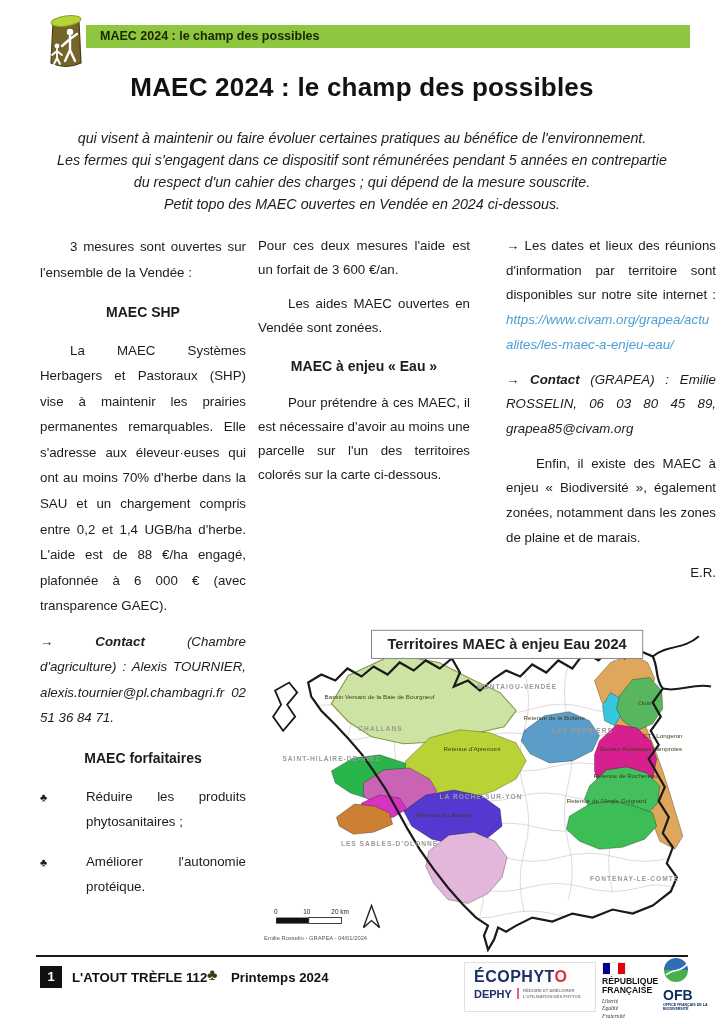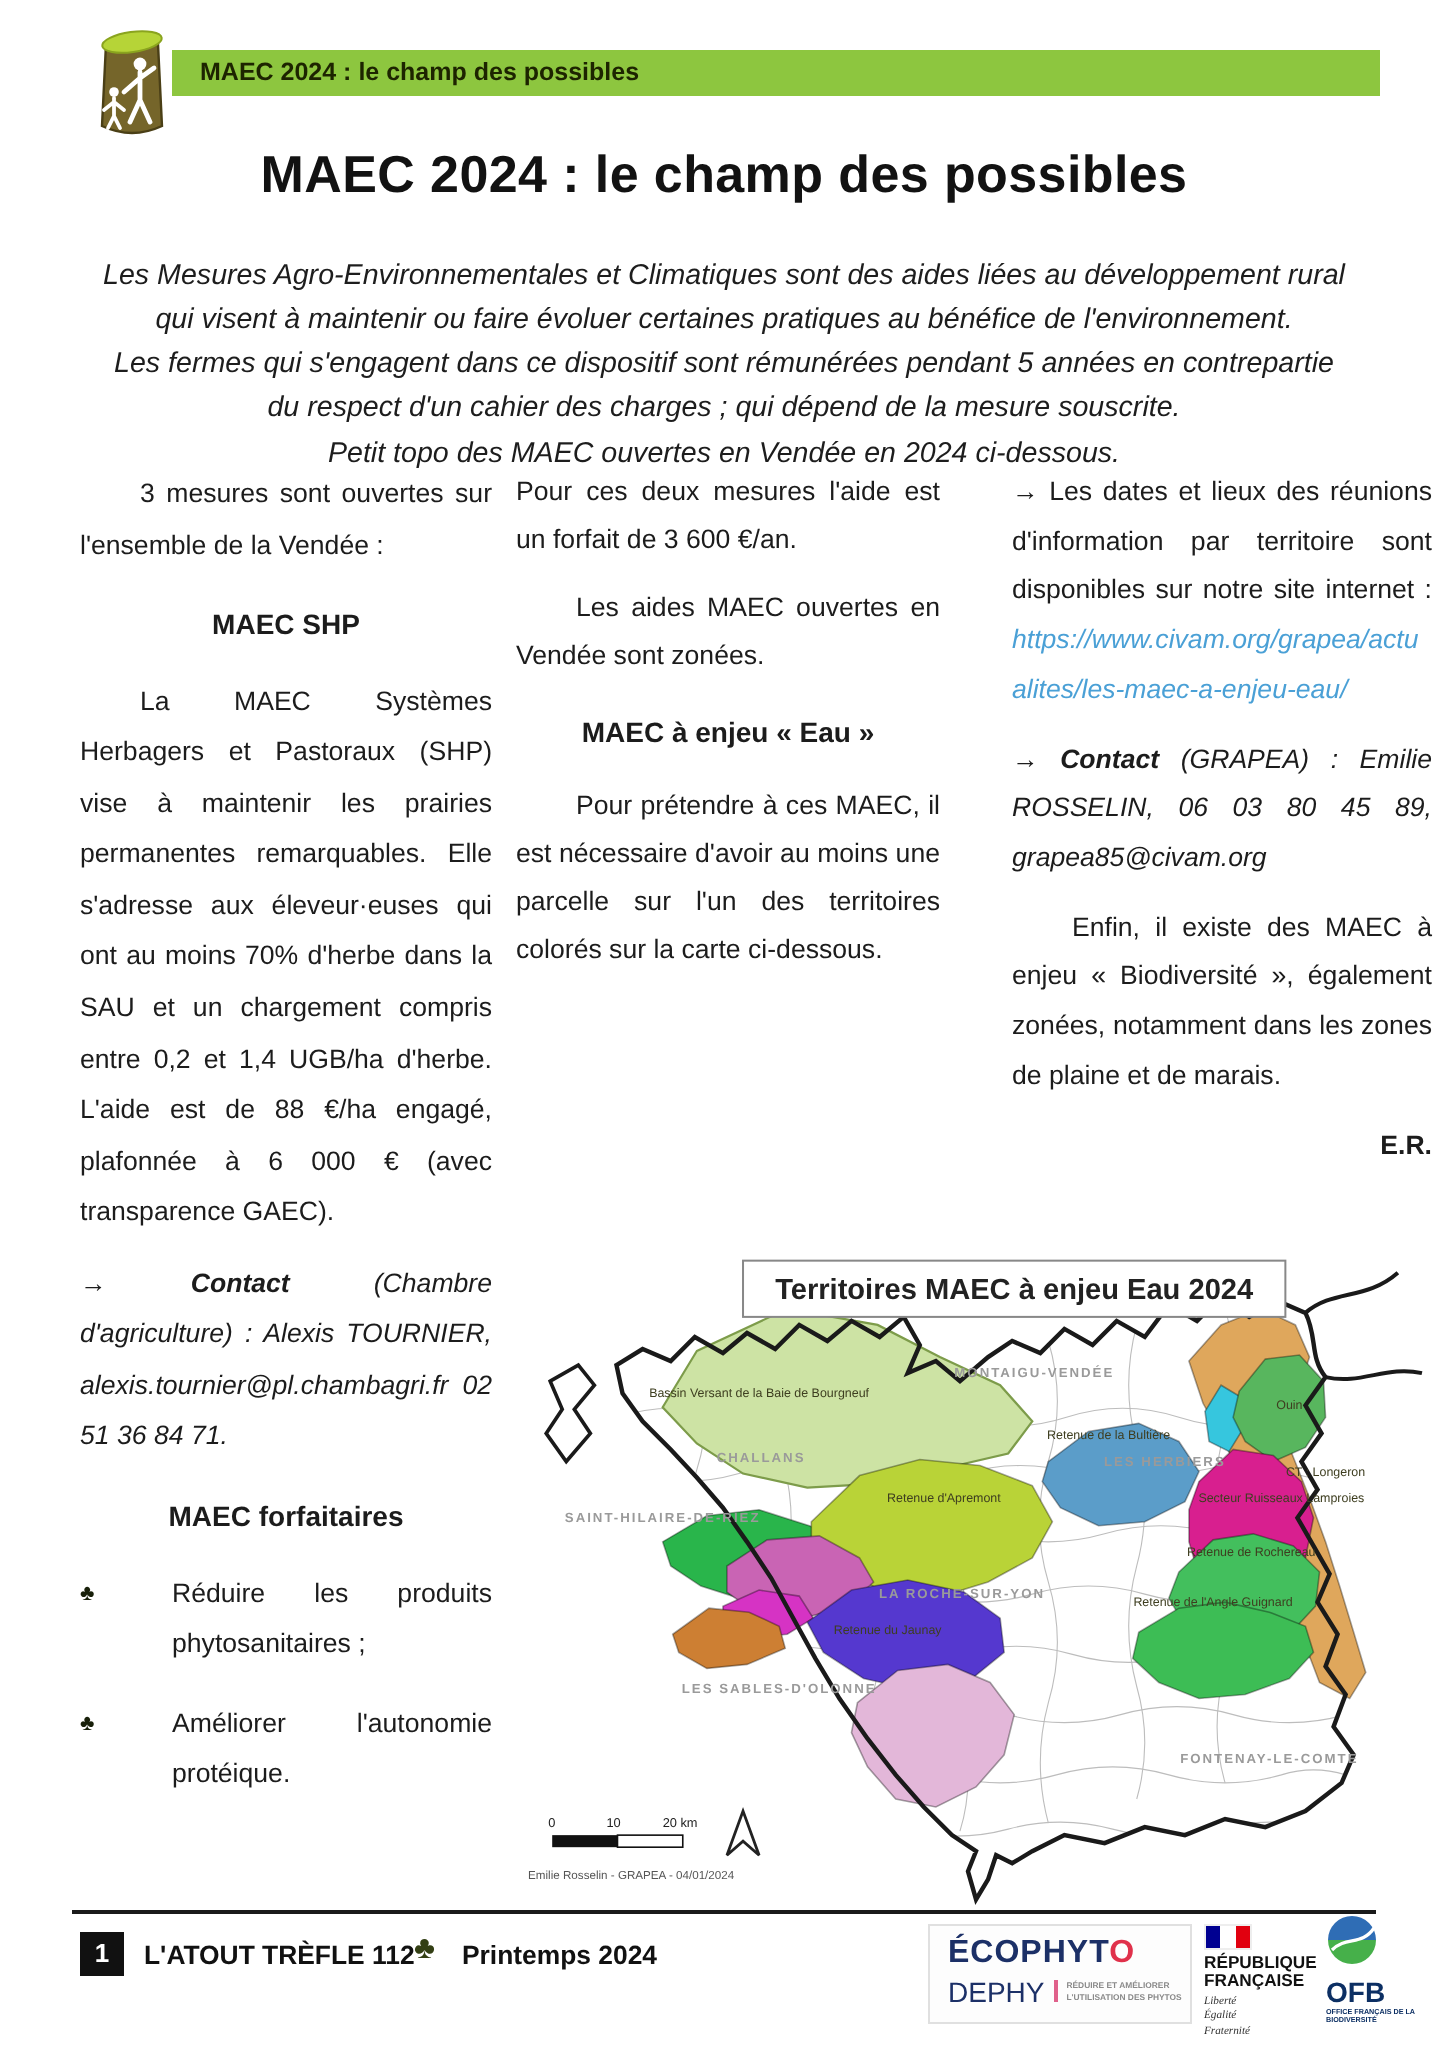--- a/index.html
+++ b/index.html
@@ -24,21 +24,21 @@
   .col p{margin:0 0 10px 0;}
   .indent{text-indent:30px;}
   .colhead{font-weight:bold;text-align:center;font-size:14px;margin:14px 0 12px 0;}
   .contact{font-style:italic;}
   .contact .arr{font-style:normal;font-weight:700;}
   .contact .lbl{font-weight:700;}
   .bullet{display:flex;margin:0 0 14px 0;}
   .bullet .mark{width:46px;font-size:11px;padding-top:3px;color:#18200a;font-style:normal;}
   .bullet .txt{flex:1;}
   a.doclink{color:#4aa0d6;font-style:italic;text-decoration:none;word-break:break-all;}
-  .sig{text-align:right;margin-top:2px;font-weight:bold;}
+  .sig{text-align:right;margin-top:2px;}
 
   
   #map{left:253px;top:618px;width:462px;height:336px;}
   #map svg{display:block;}
   .tlabel{font-size:6.2px;fill:#3e3e20;text-anchor:middle;}
   .city{font-size:6.6px;font-weight:bold;letter-spacing:1px;fill:#9a9a9a;text-anchor:middle;}
   .maptitle{font-size:14.5px;font-weight:600;fill:#222;text-anchor:middle;}
   .scaletxt{font-size:6.4px;fill:#222;}
   .credit{font-size:5.8px;fill:#555;}
 
@@ -48,21 +48,21 @@
             font-size:13px;font-weight:bold;text-align:center;line-height:22px;}
   #journal{left:72px;top:970px;font-size:13.2px;font-weight:bold;color:#111;}
   #footer-clover{left:207px;top:966px;font-size:16px;color:#333f14;}
   #season{left:231px;top:970px;font-size:13.2px;font-weight:bold;color:#111;}
 
   #eco-box{left:464px;top:962px;width:132px;height:50px;border:1px solid #e0e0e0;background:#fdfdfd;
            padding:5px 0 0 9px;box-sizing:border-box;}
   .eco-l1{font-size:16px;font-weight:800;color:#1c3067;letter-spacing:.5px;line-height:1.1;}
   .eco-o{color:#e0314b;}
   .eco-l2{display:flex;align-items:center;margin-top:2px;}
-  .eco-dephy{font-size:14px;font-weight:400;color:#1c3067;margin-right:5px;}
+  .eco-dephy{font-size:11px;font-weight:700;color:#1c3067;margin-right:5px;}
   .eco-tag{border-left:2px solid #e0618b;padding-left:4px;font-size:4.2px;color:#8a8a8a;line-height:1.3;font-weight:bold;}
 
   #rf-box{left:602px;top:962px;width:58px;}
   .rf-flag{width:24px;height:13px;display:flex;border:1px solid #eee;box-sizing:border-box;}
   .rf-flag div{flex:1;}
   .rf-name{font-size:8.6px;font-weight:800;color:#111;line-height:1.1;margin-top:2px;}
   .rf-motto{font-family:"Liberation Serif", serif;font-style:italic;font-size:5.6px;color:#333;line-height:1.35;margin-top:2px;}
 
   #ofb-box{left:663px;top:957px;width:52px;text-align:left;}
   .ofb-abbr{font-size:14px;font-weight:800;color:#0c2f63;line-height:1;margin-top:1px;}
@@ -85,21 +85,20 @@
     </g>
   </svg>
 </div>
 <div class="abs" id="banner-bar">
   <div class="txt">MAEC 2024 : le champ des possibles</div>
 </div>
 
 <div class="abs" id="page-title">MAEC 2024 : le champ des possibles</div>
 
 <div class="abs" id="intro">
-  <div>Les Mesures Agro-Environnementales et Climatiques sont des aides liées au développement rural</div>
   <div>qui visent à maintenir ou faire évoluer certaines pratiques au bénéfice de l'environnement.</div>
   <div>Les fermes qui s'engagent dans ce dispositif sont rémunérées pendant 5 années en contrepartie</div>
   <div>du respect d'un cahier des charges ; qui dépend de la mesure souscrite.</div>
   <div>Petit topo des MAEC ouvertes en Vendée en 2024 ci-dessous.</div>
 </div>
 
 <div class="col" id="col1">
   <p class="indent">3 mesures sont ouvertes sur l'ensemble de la Vendée :</p>
   <div class="colhead">MAEC SHP</div>
   <p class="indent">La MAEC Systèmes Herbagers et Pastoraux (SHP) vise à maintenir les prairies permanentes remarquables. Elle s'adresse aux éleveur·euses qui ont au moins 70% d'herbe dans la SAU et un chargement compris entre 0,2 et 1,4 UGB/ha d'herbe. L'aide est de 88 €/ha engagé, plafonnée à 6 000 € (avec transparence GAEC).</p>

